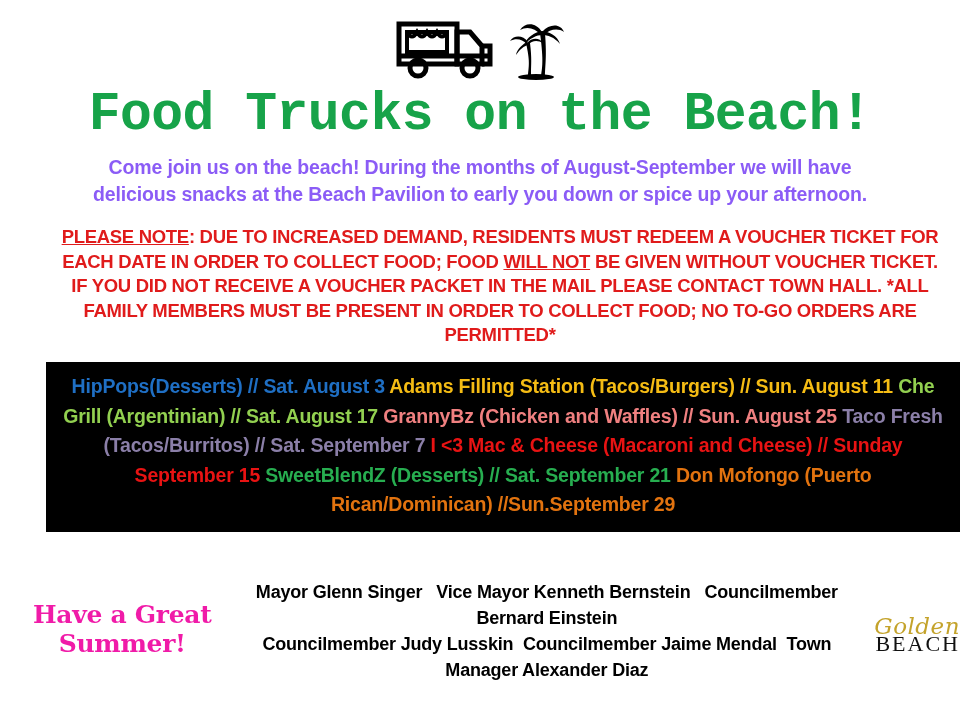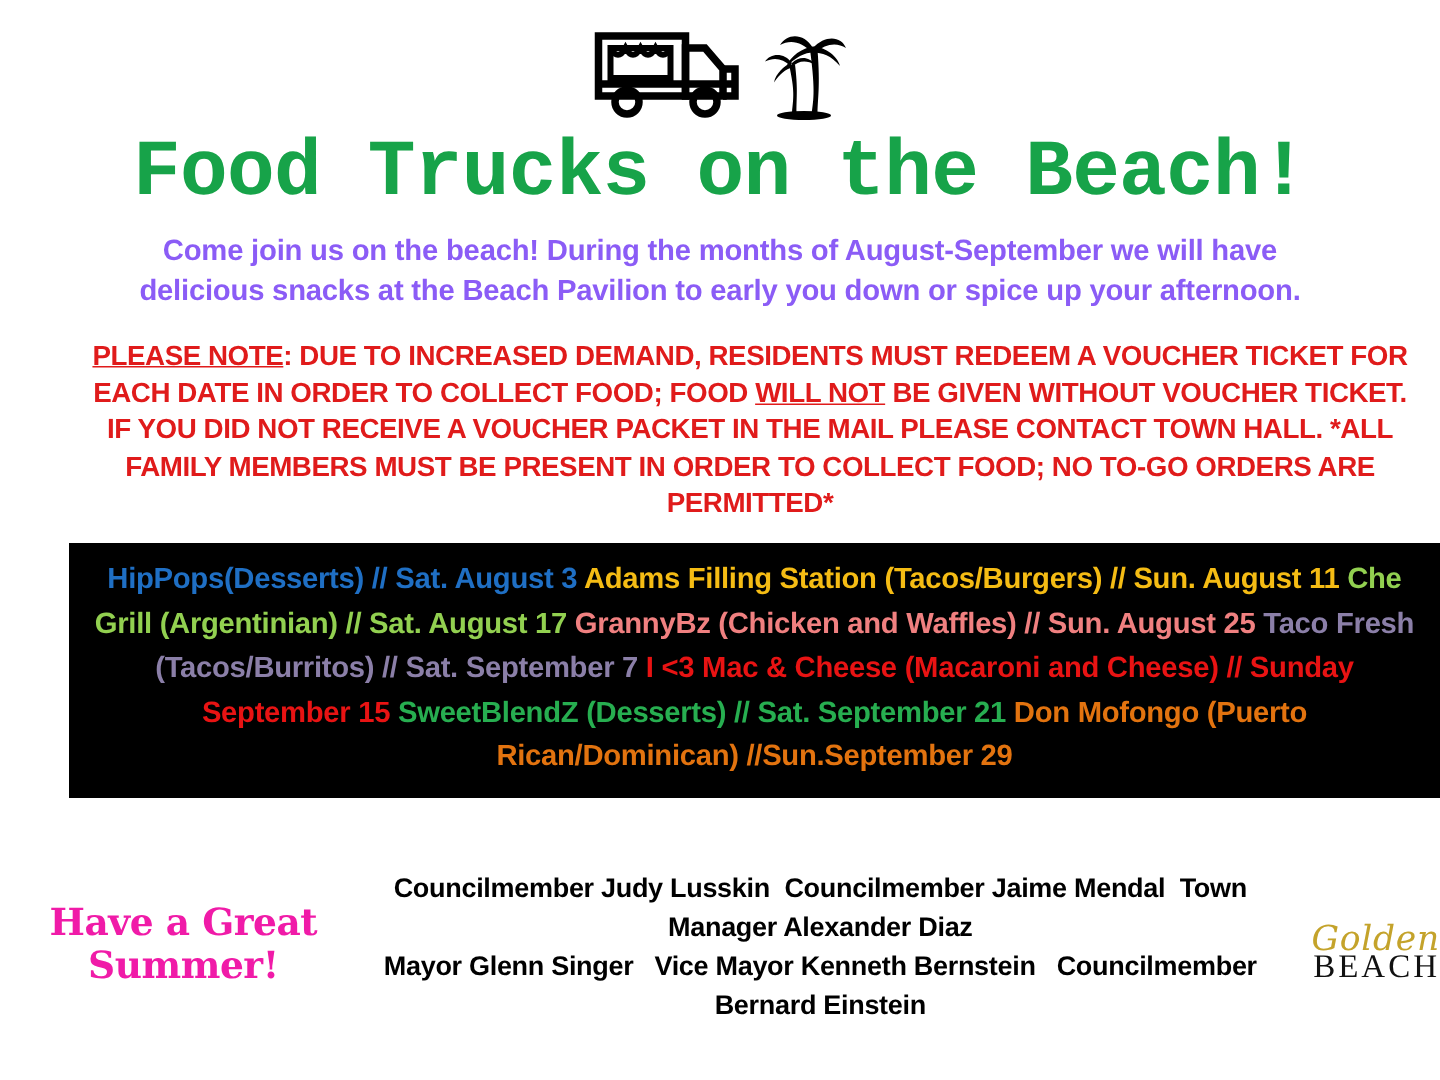--- a/index.html
+++ b/index.html
@@ -186,27 +186,27 @@
     <div class="vendor-text">
       <span style="color: rgb(31, 111, 196);">HipPops(Desserts) // Sat. August 3 </span><span style="color: rgb(245, 188, 20);"> Adams Filling Station (Tacos/Burgers) // Sun. August 11 </span><span style="color: rgb(146, 208, 80);">Che Grill (Argentinian) // Sat. August 17 </span><span style="color: rgb(240, 128, 128);"> GrannyBz (Chicken and Waffles) // Sun. August 25 </span><span style="color: rgb(139, 127, 168);">Taco Fresh (Tacos/Burritos) // Sat. September 7 </span><span style="color: rgb(232, 19, 19);">I &lt;3 Mac &amp; Cheese (Macaroni and Cheese) // Sunday September 15 </span><span style="color: rgb(39, 174, 80);">SweetBlendZ (Desserts) // Sat. September 21 </span><span style="color: rgb(226, 115, 15);">Don Mofongo (Puerto Rican/Dominican) //Sun.September 29</span>
     </div>
   </div>
 
   <div class="footer">
     <div class="summer" style="color: rgb(240, 27, 168);">Have a Great Summer!</div>
 
     <div class="officials" style="color: rgb(0, 0, 0);">
       <div>
+        <span>Mayor Glenn Singer</span><span class="gap"></span><span>Vice Mayor Kenneth Bernstein</span><span class="gap"></span><span>Councilmember Bernard Einstein</span>
+      </div>
+      <div>
         <span>Councilmember Judy Lusskin</span>&nbsp;
         <span>Councilmember Jaime Mendal</span>&nbsp;
         <span>Town Manager Alexander Diaz</span>
       </div>
-      <div>
-        <span>Mayor Glenn Singer</span><span class="gap"></span><span>Vice Mayor Kenneth Bernstein</span><span class="gap"></span><span>Councilmember Bernard Einstein</span>
-      </div>
     </div>
 
     <div class="logo">
       <span class="logo-golden" style="color: rgb(196, 163, 43);">Golden</span>
       <span class="logo-beach" style="color: rgb(17, 17, 17); text-align: right;">BEACH</span>
     </div>
   </div>
 
 </div>
 

